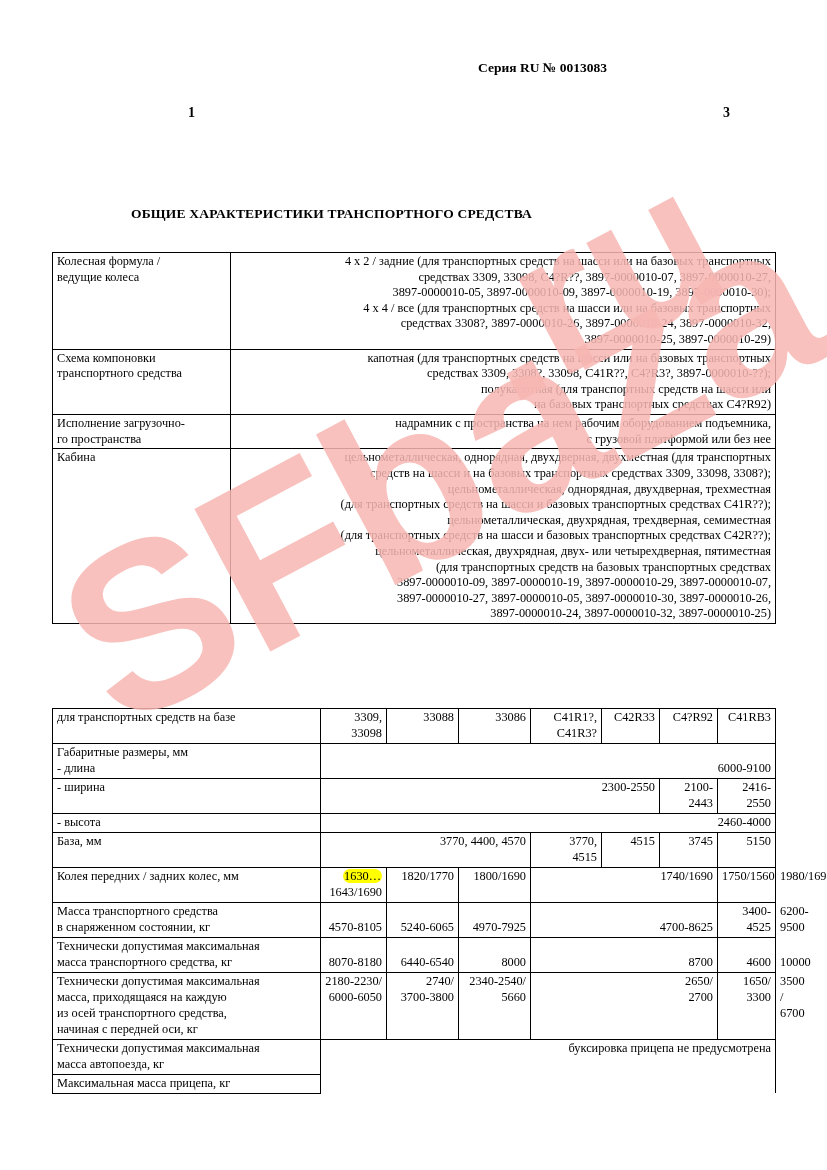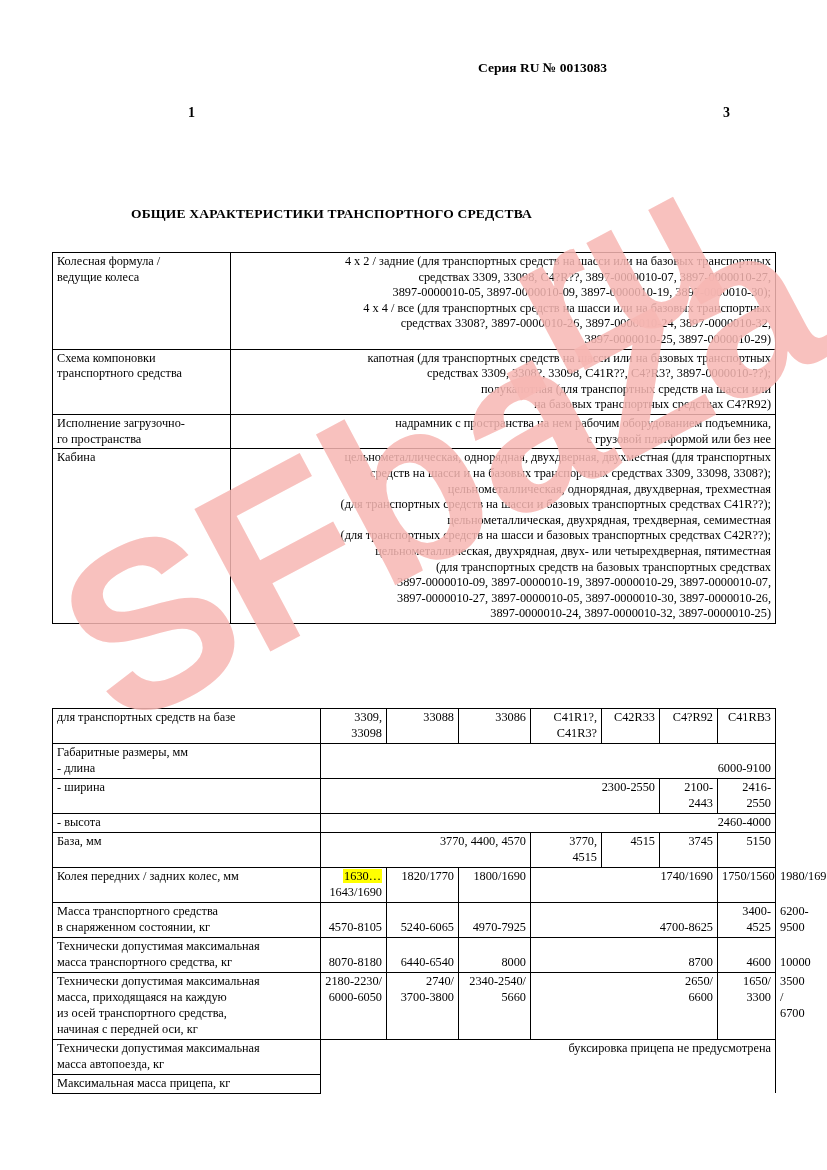--- a/index.html
+++ b/index.html
@@ -64,21 +64,21 @@
   #tbl-top td,#tbl-bot td{
     border:1px solid #000;
     padding:1px 4px;
     vertical-align:top;
   }
   td.c{text-align:right;}
   td.l{text-align:left;}
   td.v-mid{vertical-align:middle;}
   .nb-b{border-bottom:none !important;}
 
-  .hl{background:#ffff00;padding:0 1px;}
+  .hl{background:#ffff00;padding:0 1px;border-radius:7px;}
   .cellline{display:block;}
 </style>
 </head>
 <body>
 
 <div id="watermark">
   <div class="wm-text wm-a">SFbaza</div>
   <div class="wm-text wm-b">.ru</div>
 </div>
 
@@ -270,21 +270,21 @@
         <td class="c">
           <span class="cellline">2740/</span>
             <span class="cellline">3700-3800</span>
         </td>
         <td class="c">
           <span class="cellline">2340-2540/</span>
             <span class="cellline">5660</span>
         </td>
         <td class="c" colspan="3">
           <span class="cellline">2650/</span>
-            <span class="cellline">6600</span>
+            <span class="cellline">2700</span>
         </td>
         <td class="c">
           <span class="cellline">1650/</span>
             <span class="cellline">3300</span>
         </td>
         <td class="c">
           <span class="cellline">3500 /</span>
             <span class="cellline">6700</span>
         </td>
       </tr>

